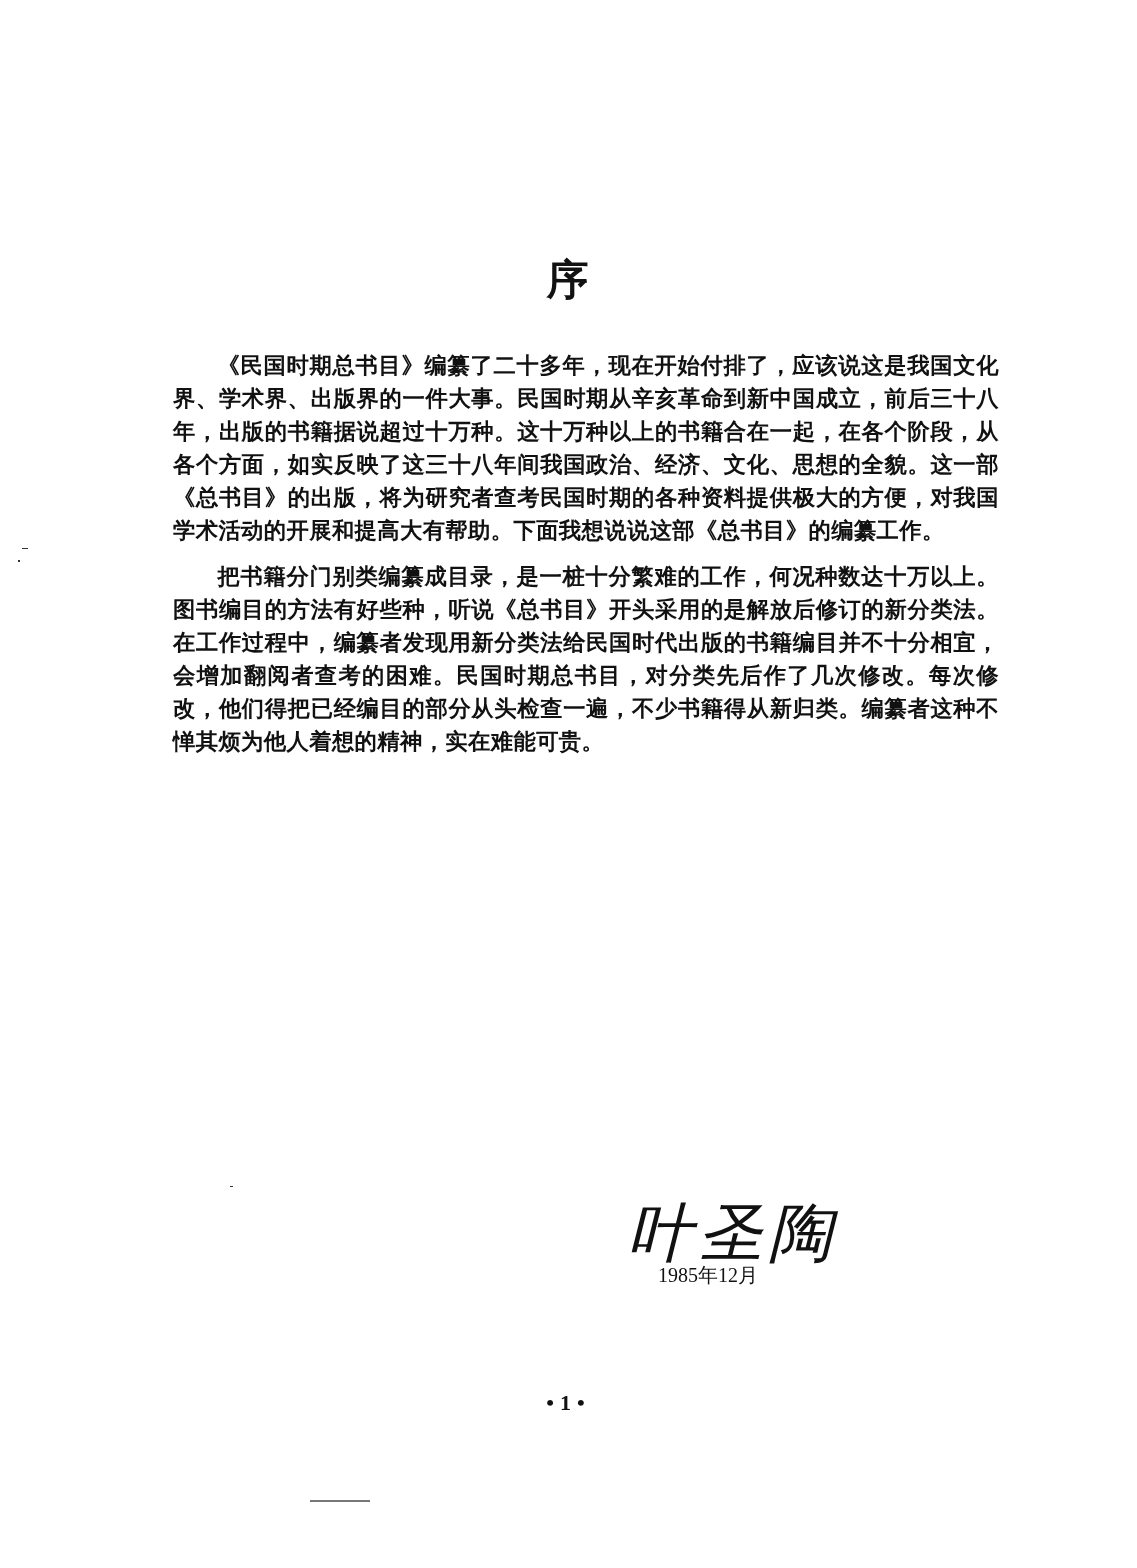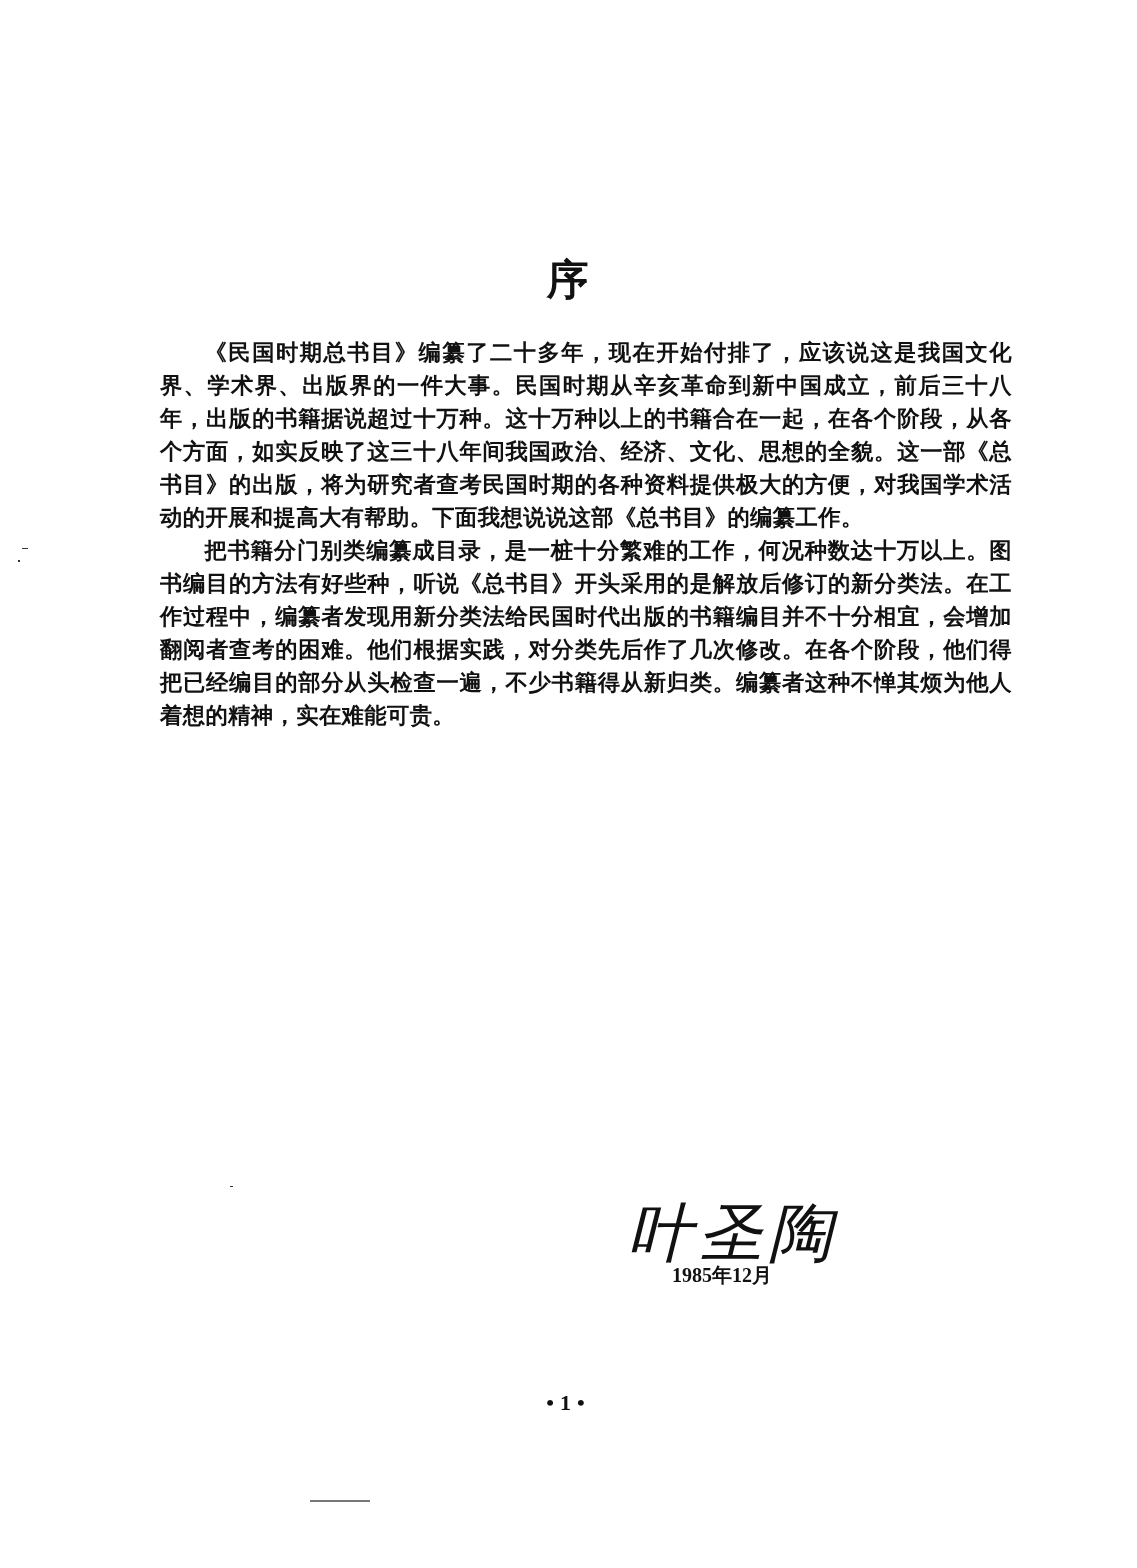--- a/index.html
+++ b/index.html
@@ -9,50 +9,49 @@
     font-family: "DejaVu Serif", "Liberation Serif", serif;
   }
   .title {
     position: absolute; left: 0; width: 1137px; top: 252px;
     text-align: center; font-size: 42px; font-weight: bold; letter-spacing: 2px;
   }
   .body-text {
     position: absolute; left: 160px; top: 336px; width: 852px;
   }
   .para {
-    margin: 0; font-size: 22.3px; line-height: 33px;
+    margin: 13px; font-size: 22.3px; line-height: 33px;
     text-indent: 2em; text-align: justify; font-weight: bold;
     letter-spacing: 0.4px;
   }
   .signature {
     position: absolute; left: 628px; top: 1190px;
     font-size: 64px; font-weight: normal; letter-spacing: 6px;
     font-family: "DejaVu Serif", serif; font-style: italic;
   }
   .date {
     position: absolute; left: 658px; top: 1262px;
-    font-size: 20px; font-weight: bold;
+    font-size: 20px; font-weight: normal;
     font-family: "Liberation Serif", serif;
-    margin-left: 14px;
   }
   .page-number {
     position: absolute; left: 0; width: 1137px; top: 1390px;
     text-align: center; font-size: 22px; font-weight: bold;
     font-family: "Liberation Serif", serif; letter-spacing: 6px;
   }
   .speck { position: absolute; background: #333; }
 </style>
 </head>
 <body>
 
 <div class="title">序</div>
 
 <div class="body-text">
   <p class="para">《民国时期总书目》编纂了二十多年，现在开始付排了，应该说这是我国文化界、学术界、出版界的一件大事。民国时期从辛亥革命到新中国成立，前后三十八年，出版的书籍据说超过十万种。这十万种以上的书籍合在一起，在各个阶段，从各个方面，如实反映了这三十八年间我国政治、经济、文化、思想的全貌。这一部《总书目》的出版，将为研究者查考民国时期的各种资料提供极大的方便，对我国学术活动的开展和提高大有帮助。下面我想说说这部《总书目》的编纂工作。</p>
-  <p class="para">把书籍分门别类编纂成目录，是一桩十分繁难的工作，何况种数达十万以上。图书编目的方法有好些种，听说《总书目》开头采用的是解放后修订的新分类法。在工作过程中，编纂者发现用新分类法给民国时代出版的书籍编目并不十分相宜，会增加翻阅者查考的困难。他们根据实践，对分类先后作了几次修改。在各个阶段，他们得把已经编目的部分从头检查一遍，不少书籍得从新归类。编纂者这种不惮其烦为他人着想的精神，实在难能可贵。</p>
+  <p class="para">把书籍分门别类编纂成目录，是一桩十分繁难的工作，何况种数达十万以上。图书编目的方法有好些种，听说《总书目》开头采用的是解放后修订的新分类法。在工作过程中，编纂者发现用新分类法给民国时代出版的书籍编目并不十分相宜，会增加翻阅者查考的困难。民国时期总书目，对分类先后作了几次修改。每次修改，他们得把已经编目的部分从头检查一遍，不少书籍得从新归类。编纂者这种不惮其烦为他人着想的精神，实在难能可贵。</p>
 </div>
 
 <div class="signature">叶圣陶</div>
 <div class="date">1985年12月</div>
 <div class="page-number">•1•</div>
 
 <div class="speck" style="left:22px;top:548px;width:6px;height:1px;"></div>
 <div class="speck" style="left:18px;top:560px;width:2px;height:2px;"></div>
 <div class="speck" style="left:310px;top:1500px;width:60px;height:2px;background:#777;"></div>
 <div class="speck" style="left:230px;top:1186px;width:3px;height:1px;"></div>

